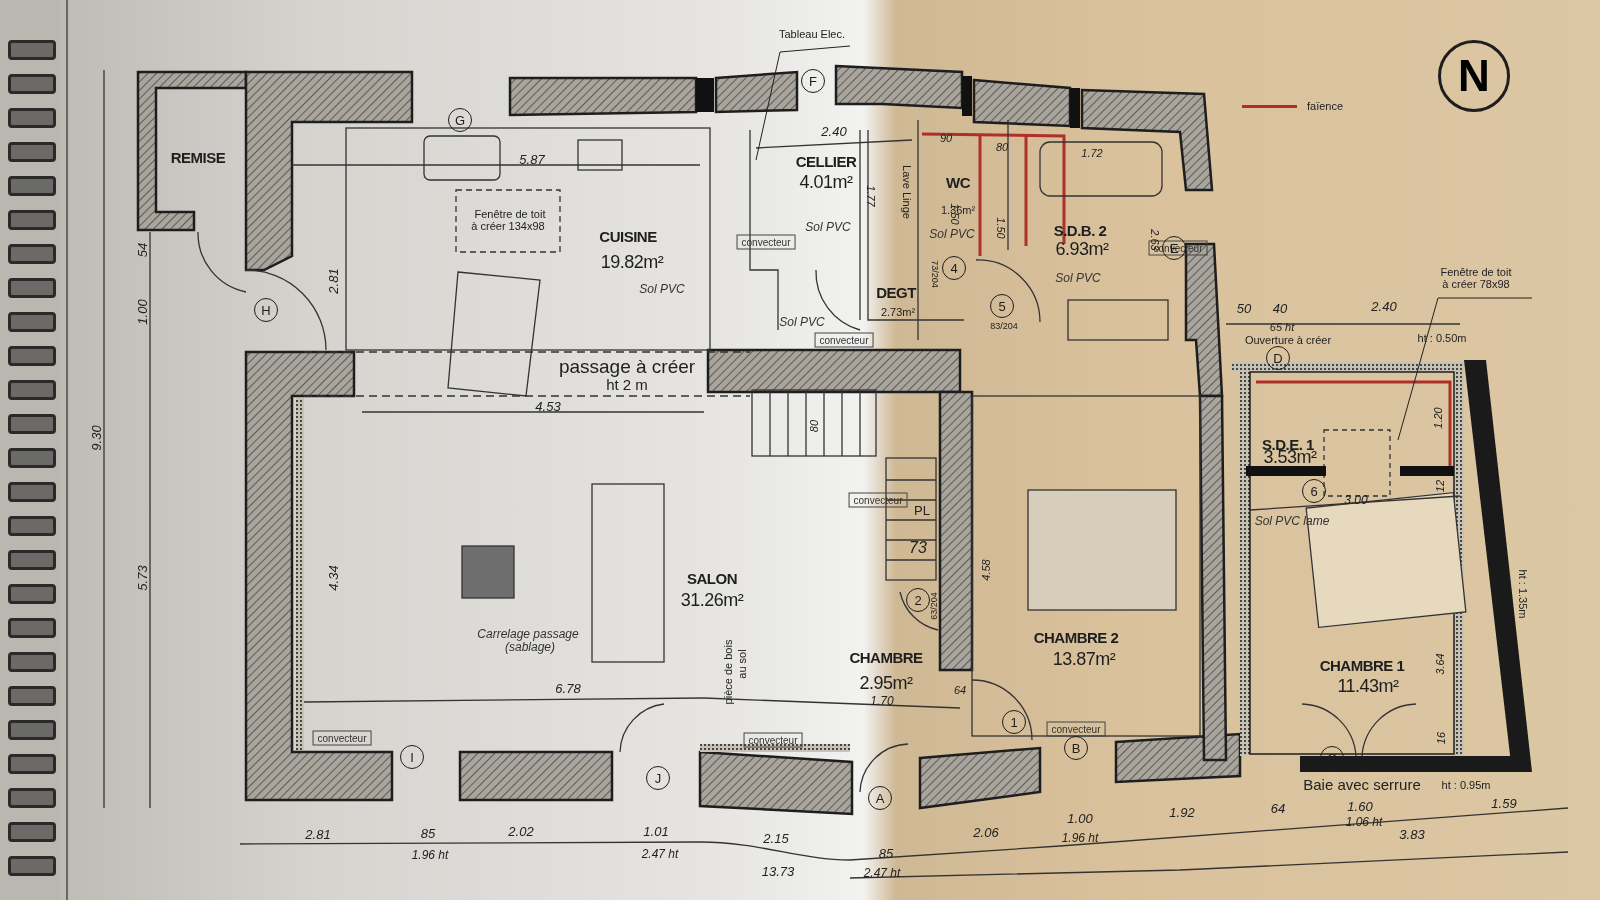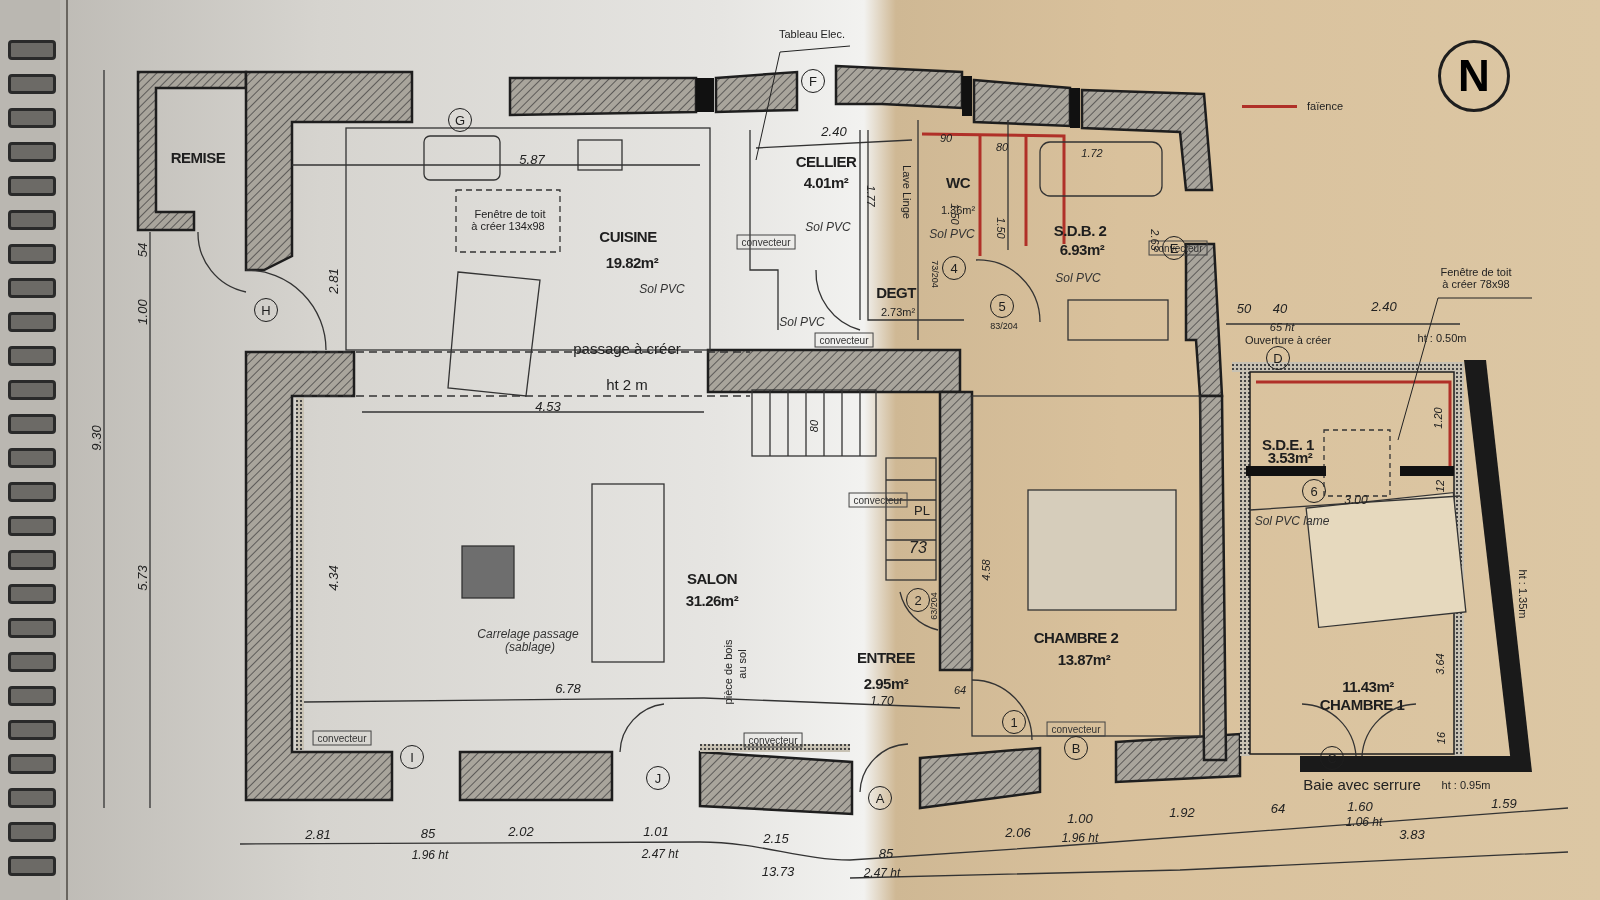--- a/index.html
+++ b/index.html
@@ -5,21 +5,21 @@
   html,body{margin:0;padding:0;}
   body{width:1600px;height:900px;position:relative;overflow:hidden;
     font-family:"DejaVu Sans",sans-serif;
     background:linear-gradient(90deg,#b9b6b0 0%,#d6d4cf 20%,#e6e5e2 45%,#f2f2f0 54%,#cfb894 56%,#d9c19c 70%,#dcc7a4 100%);}
   .spiral{position:absolute;left:0;top:0;width:60px;height:900px;background:#bab7b1;}
   .ring{position:absolute;left:8px;width:42px;height:14px;border:3px solid #2a2a2a;border-radius:4px;background:#6c6a66;}
   .binder-line{position:absolute;left:66px;top:0;width:2px;height:900px;background:#6a6660;}
   svg.plan{position:absolute;left:0;top:0;}
   .lbl{position:absolute;white-space:nowrap;color:#1e1e1e;transform:translate(-50%,-50%);line-height:1;}
   .room{font-weight:bold;font-size:15px;letter-spacing:-0.5px;font-family:"Liberation Sans",sans-serif;}
-  .area{font-size:15px;font-family:"Liberation Sans",sans-serif;letter-spacing:-0.5px;font-weight:bold;}
+  .area{font-size:18px;font-family:"Liberation Sans",sans-serif;letter-spacing:-0.5px;}
   .floor{font-style:italic;font-size:12px;font-family:"Liberation Sans",sans-serif;color:#333;}
   .dim{font-style:italic;font-size:13px;font-family:"Liberation Sans",sans-serif;color:#222;}
   .note{font-size:13px;font-family:"Liberation Sans",sans-serif;color:#222;}
   .small{font-size:11px;font-family:"Liberation Sans",sans-serif;color:#222;}
   .vert{transform:translate(-50%,-50%) rotate(-90deg);}
   .vert90{transform:translate(-50%,-50%) rotate(90deg);}
   .marker{position:absolute;width:22px;height:22px;border:1.6px solid #1e1e1e;border-radius:50%;
     transform:translate(-50%,-50%);display:flex;align-items:center;justify-content:center;
     font-size:13px;font-family:"Liberation Sans",sans-serif;color:#1e1e1e;background:transparent;}
   .conv{position:absolute;border:1px solid #444;font-size:10px;font-family:"Liberation Sans",sans-serif;
@@ -215,39 +215,39 @@
 <div class="lbl floor" style="left:1078px;top:278px">Sol PVC</div>
 
 <div class="lbl room" style="left:896px;top:292px">DEGT</div>
 <div class="lbl small" style="left:898px;top:312px">2.73m²</div>
 
 <div class="lbl room" style="left:712px;top:578px">SALON</div>
 <div class="lbl area" style="left:712px;top:600px">31.26m²</div>
 <div class="lbl floor" style="left:528px;top:634px">Carrelage passage</div>
 <div class="lbl floor" style="left:530px;top:647px">(sablage)</div>
 
-<div class="lbl room" style="left:886px;top:657px">ENTREE</div>
+<div class="lbl room" style="left:886px;top:657px">CHAMBRE</div>
 <div class="lbl area" style="left:886px;top:683px">2.95m²</div>
 
 <div class="lbl room" style="left:1076px;top:637px">CHAMBRE 2</div>
 <div class="lbl area" style="left:1084px;top:659px">13.87m²</div>
 
 <div class="lbl room" style="left:1288px;top:444px">S.D.E. 1</div>
 <div class="lbl area" style="left:1290px;top:457px">3.53m²</div>
 
-<div class="lbl room" style="left:1362px;top:704px">CHAMBRE 1</div>
+<div class="lbl room" style="left:1362px;top:665px">CHAMBRE 1</div>
 <div class="lbl area" style="left:1368px;top:686px">11.43m²</div>
 <div class="lbl floor" style="left:1292px;top:521px">Sol PVC lame</div>
 
 <div class="lbl small" style="left:812px;top:34px">Tableau Elec.</div>
 <div class="lbl small" style="left:510px;top:214px">Fenêtre de toit</div>
 <div class="lbl small" style="left:508px;top:226px">à créer 134x98</div>
 <div class="lbl small" style="left:1476px;top:272px">Fenêtre de toit</div>
 <div class="lbl small" style="left:1476px;top:284px">à créer 78x98</div>
-<div class="lbl note" style="left:627px;top:348px;font-size:15px">passage à créer</div>
+<div class="lbl note" style="left:627px;top:366px;font-size:19px">passage à créer</div>
 <div class="lbl note" style="left:627px;top:384px;font-size:15px">ht 2 m</div>
 <div class="lbl small" style="left:1288px;top:340px">Ouverture à créer</div>
 <div class="lbl dim" style="left:1282px;top:327px;font-size:11px">65 ht</div>
 <div class="lbl small" style="left:1442px;top:338px">ht : 0.50m</div>
 <div class="lbl small vert90" style="left:1522px;top:594px">ht : 1.35m</div>
 <div class="lbl note" style="left:1362px;top:784px;font-size:15px">Baie avec serrure</div>
 <div class="lbl small" style="left:1466px;top:785px">ht : 0.95m</div>
 <div class="lbl small vert" style="left:728px;top:672px">pièce de bois</div>
 <div class="lbl small vert" style="left:742px;top:664px">au sol</div>
 <div class="lbl small vert90" style="left:906px;top:192px">Lave Linge</div>
@@ -311,21 +311,21 @@
 <div class="lbl dim vert" style="left:142px;top:312px">1.00</div>
 <div class="lbl dim vert" style="left:142px;top:578px">5.73</div>
 <div class="lbl dim vert" style="left:96px;top:438px">9.30</div>
 
 <div class="lbl dim" style="left:318px;top:834px">2.81</div>
 <div class="lbl dim" style="left:428px;top:833px">85</div>
 <div class="lbl dim" style="left:521px;top:831px">2.02</div>
 <div class="lbl dim" style="left:656px;top:831px">1.01</div>
 <div class="lbl dim" style="left:776px;top:838px">2.15</div>
 <div class="lbl dim" style="left:886px;top:853px">85</div>
-<div class="lbl dim" style="left:1018px;top:832px">2.06</div>
+<div class="lbl dim" style="left:986px;top:832px">2.06</div>
 <div class="lbl dim" style="left:1080px;top:818px">1.00</div>
 <div class="lbl dim" style="left:1182px;top:812px">1.92</div>
 <div class="lbl dim" style="left:1278px;top:808px">64</div>
 <div class="lbl dim" style="left:1360px;top:806px">1.60</div>
 <div class="lbl dim" style="left:1504px;top:803px">1.59</div>
 <div class="lbl dim" style="left:430px;top:855px;font-size:12px">1.96 ht</div>
 <div class="lbl dim" style="left:660px;top:854px;font-size:12px">2.47 ht</div>
 <div class="lbl dim" style="left:1080px;top:838px;font-size:12px">1.96 ht</div>
 <div class="lbl dim" style="left:1364px;top:822px;font-size:12px">1.06 ht</div>
 <div class="lbl dim" style="left:778px;top:871px">13.73</div>

